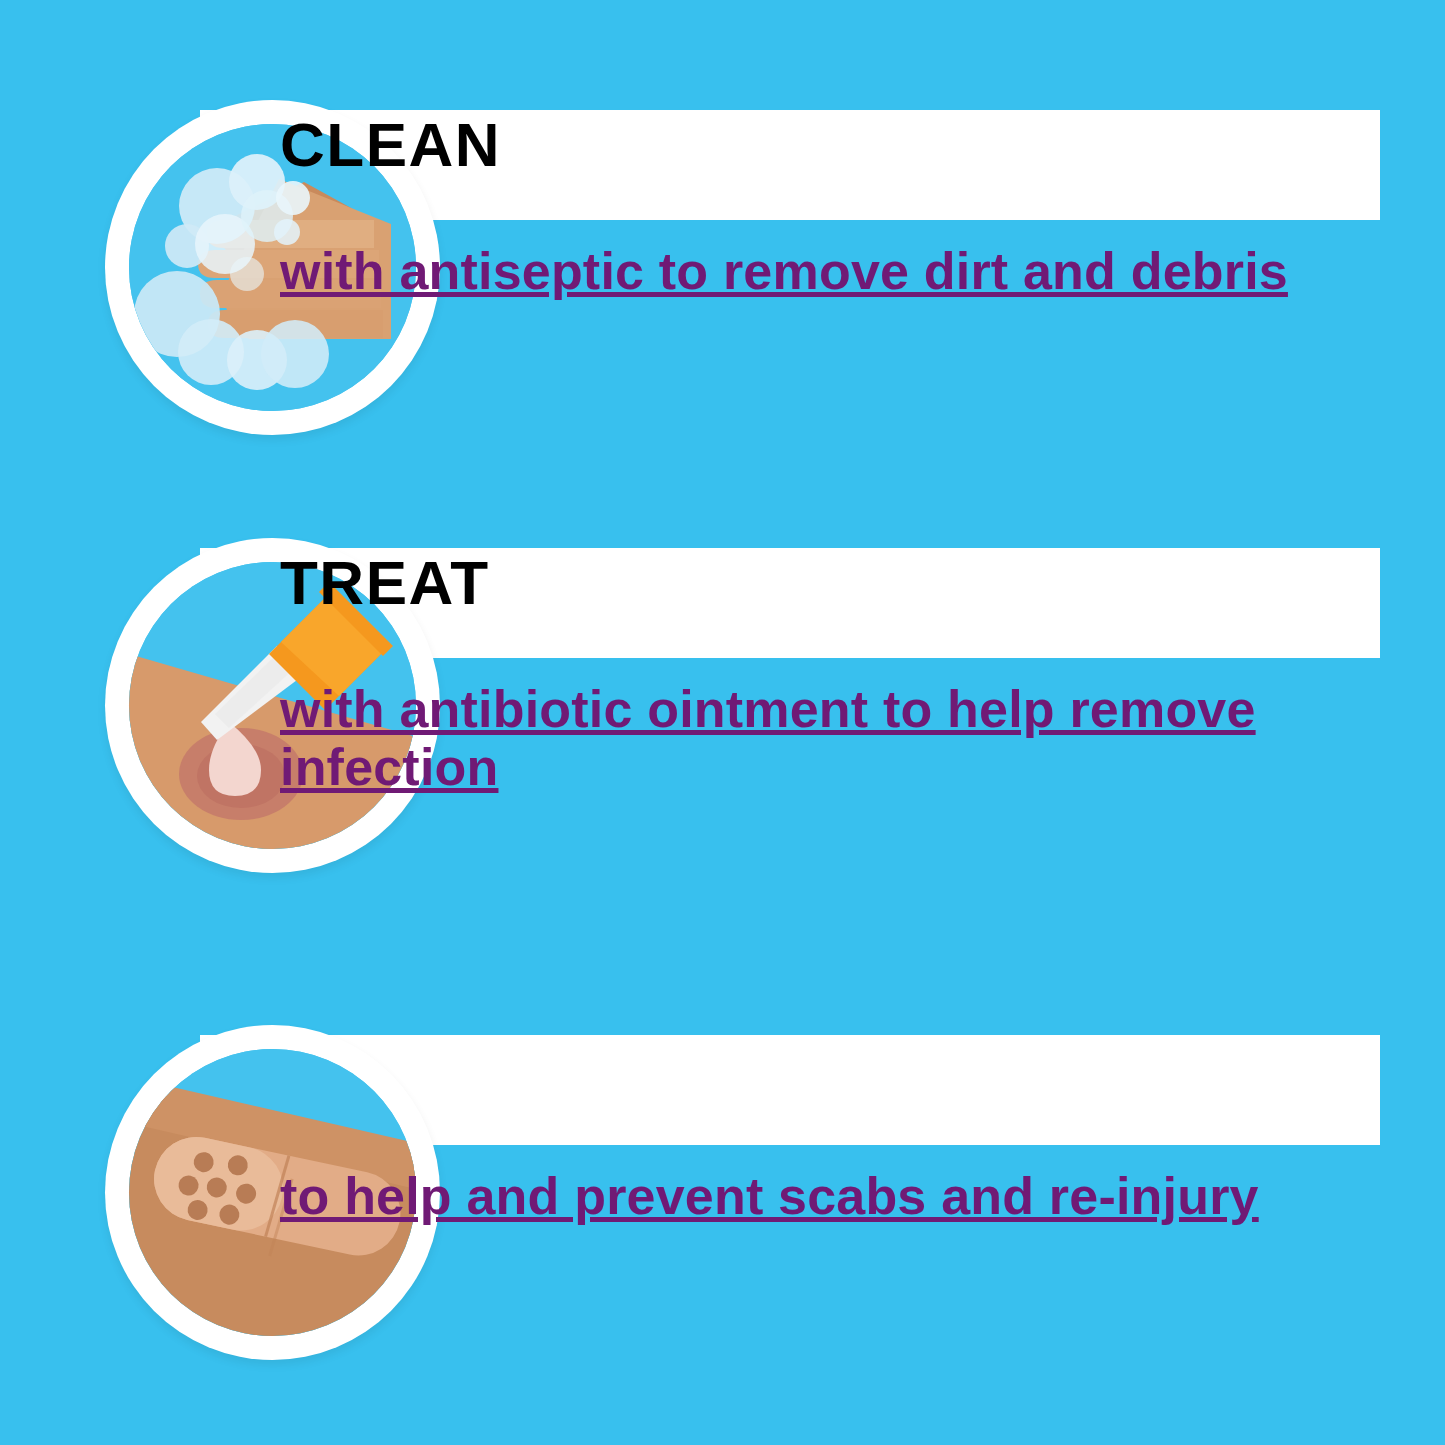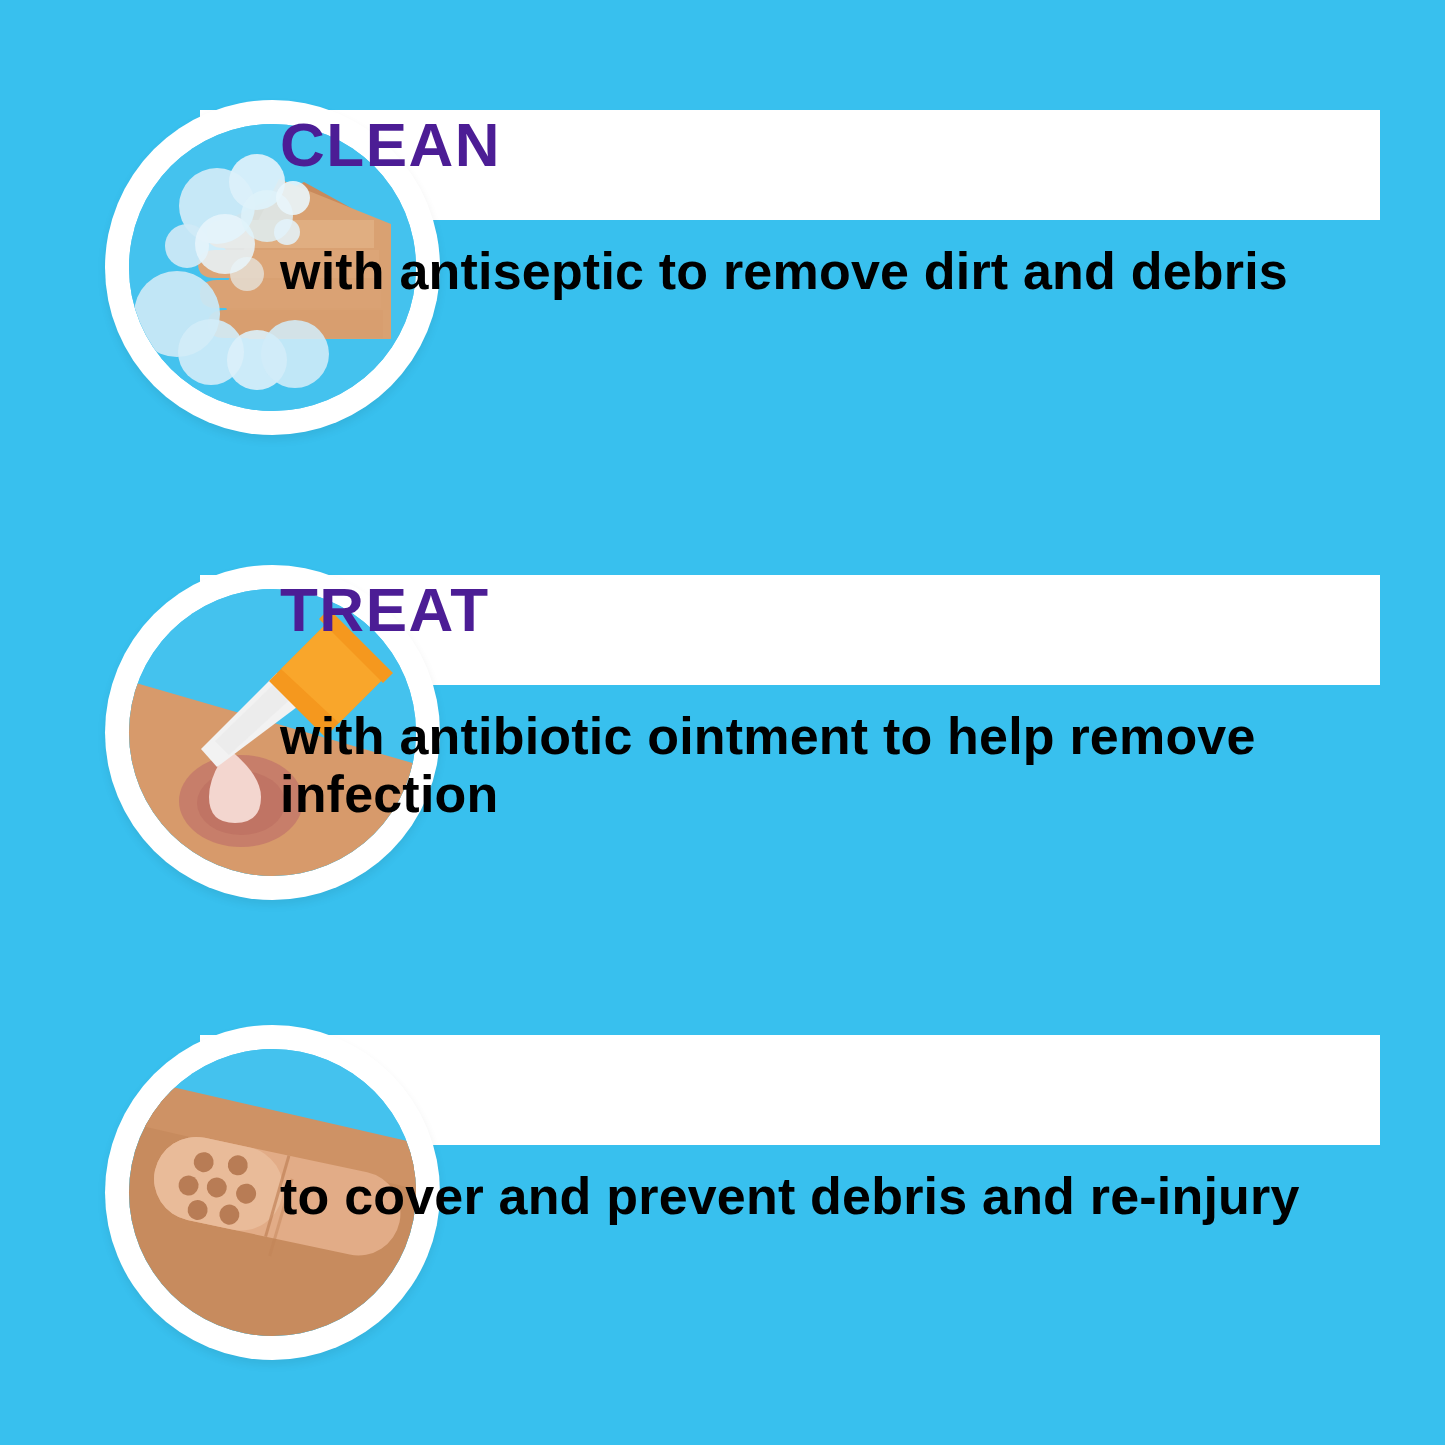--- a/index.html
+++ b/index.html
@@ -13,21 +13,21 @@
   .infographic {
     position:absolute; inset:0;
     background:#38C0EE;
   }
 
   .step {
     position:absolute;
     left:0; width:1445px;
   }
   .step-1 { top:90px;   height:360px; }
-  .step-2 { top:555px;  height:360px; }
+  .step-2 { top:528px;  height:360px; }
   .step-3 { top:1015px; height:360px; }
 
   
   .title-bar {
     position:absolute;
     left:200px;
     width:1180px;
     height:110px;
     top:20px;
     background:#FFFFFF;
@@ -35,36 +35,37 @@
   }
 
   .title-text {
     position:absolute;
     left:280px;
     top:24px;
     z-index:3;
     font-size:62px;
     font-weight:bold;
     letter-spacing:1.5px;
-    color:#4c1d95;
+    color:#000000;
     line-height:1;
     white-space:nowrap;
   }
 
   .desc-text {
     position:absolute;
     left:280px;
     top:152px;
     z-index:3;
     font-size:52px;
     font-weight:bold;
-    color:#000000;
+    color:#701a75;
     line-height:1.12;
     width:1090px;
     letter-spacing:0.2px;
+    text-decoration:underline;
   }
 
   
   .icon-circle {
     position:absolute;
     left:105px;
     top:10px;
     width:335px;
     height:335px;
     border-radius:50%;
@@ -182,16 +183,16 @@
             <circle cx="88" cy="150" r="10" fill="#B87C55"></circle>
             <circle cx="118" cy="150" r="10" fill="#B87C55"></circle>
             <circle cx="74" cy="176" r="10" fill="#B87C55"></circle>
             <circle cx="106" cy="174" r="10" fill="#B87C55"></circle>
           </g>
         </svg>
       </div>
     </div>
 
 
-    <div class="desc-text">to cover and prevent debris and re-injury</div>
+    <div class="desc-text">to help and prevent scabs and re-injury</div>
   </div>
 
 </div>
 
 </body></html>

